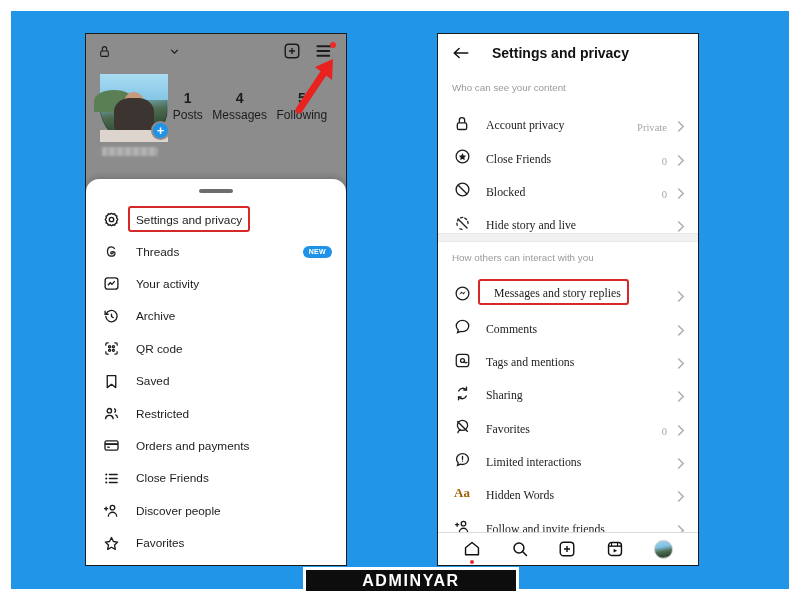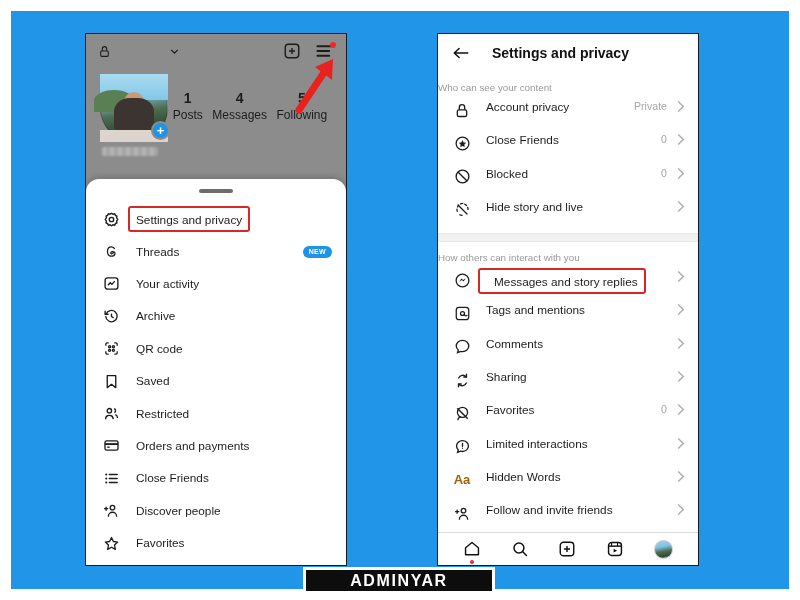--- a/index.html
+++ b/index.html
@@ -201,35 +201,36 @@
     font-weight: 700;
     color: #111;
     margin-left: 22px;
   }
 
   .rp-body { flex: 1; overflow: hidden; background: #fff; }
 
   .section-head {
     font-size: 9.8px;
     color: #9a9a9a;
-    padding: 10px 14px 7px 0;
+    padding: 10px 14px 7px 14px;
   }
   .section-divider {
     height: 9px;
     background: #f1f1f1;
     border-top: 1px solid #e8e8e8;
     border-bottom: 1px solid #e8e8e8;
   }
 
   .srow {
     display: flex;
-    align-items: flex-start;
+    align-items: flex-end;
     height: 33.3px;
     padding: 0 12px 0 14px;
     position: relative;
+    font-family: Liberation Serif, serif;
   }
   .srow .s-icon {
     width: 20px; height: 20px;
     display: flex; align-items: center; justify-content: center;
     flex: none;
   }
   .srow .s-label {
     margin-left: 14px;
     font-size: 11.8px;
     color: #1c1c1c;
@@ -272,21 +273,21 @@
     position: absolute;
     left: 287px; top: 54px;
     width: 56px; height: 62px;
     pointer-events: none;
   }
 
   
   #watermark {
     position: absolute;
     left: 303px; top: 567px;
-    width: 192px; height: 27px;
+    width: 216px; height: 27px;
     background: #0d0d0d;
     border: 3px solid #ffffff;
     display: flex; align-items: center; justify-content: center;
   }
   #watermark span {
     color: #ffffff;
     font-size: 16px;
     font-weight: 700;
     letter-spacing: 1.6px;
   }
@@ -603,42 +604,42 @@
         <span class="s-spacer"></span>
         <span class="s-chev">
           <svg width="11" height="13" viewBox="0 0 12 14" fill="none" stroke="#b0b0b0" stroke-width="1.7">
               <path d="M3.5 1.5L9 7l-5.5 5.5"></path>
             </svg>
         </span>
       </div>
 
       <div class="srow">
         <span class="s-icon">
+          <svg width="17" height="17" viewBox="0 0 24 24" fill="none" stroke="#1c1c1c" stroke-width="1.9">
+            <path d="M12 3.4c4.9 0 8.8 3.5 8.8 7.9s-3.9 7.9-8.8 7.9a10 10 0 0 1-2.6-.3l-4.4 1.7 1-3.7a7.6 7.6 0 0 1-2.8-5.6c0-4.4 3.9-7.9 8.8-7.9z"></path>
+          </svg>
+        </span>
+        <span class="s-label">Comments</span>
+        <span class="s-spacer"></span>
+        <span class="s-chev">
+          <svg width="11" height="13" viewBox="0 0 12 14" fill="none" stroke="#b0b0b0" stroke-width="1.7">
+              <path d="M3.5 1.5L9 7l-5.5 5.5"></path>
+            </svg>
+        </span>
+      </div>
+
+      <div class="srow">
+        <span class="s-icon">
           <svg width="17" height="17" viewBox="0 0 24 24" fill="none" stroke="#1c1c1c" stroke-width="1.8">
             <rect x="3.2" y="3.2" width="17.6" height="17.6" rx="4"></rect>
             <circle cx="12" cy="12" r="2.8"></circle>
             <path d="M14.8 12v1.6a2 2 0 0 0 3.9.3"></path>
           </svg>
         </span>
         <span class="s-label">Tags and mentions</span>
-        <span class="s-spacer"></span>
-        <span class="s-chev">
-          <svg width="11" height="13" viewBox="0 0 12 14" fill="none" stroke="#b0b0b0" stroke-width="1.7">
-              <path d="M3.5 1.5L9 7l-5.5 5.5"></path>
-            </svg>
-        </span>
-      </div>
-
-      <div class="srow">
-        <span class="s-icon">
-          <svg width="17" height="17" viewBox="0 0 24 24" fill="none" stroke="#1c1c1c" stroke-width="1.9">
-            <path d="M12 3.4c4.9 0 8.8 3.5 8.8 7.9s-3.9 7.9-8.8 7.9a10 10 0 0 1-2.6-.3l-4.4 1.7 1-3.7a7.6 7.6 0 0 1-2.8-5.6c0-4.4 3.9-7.9 8.8-7.9z"></path>
-          </svg>
-        </span>
-        <span class="s-label">Comments</span>
         <span class="s-spacer"></span>
         <span class="s-chev">
           <svg width="11" height="13" viewBox="0 0 12 14" fill="none" stroke="#b0b0b0" stroke-width="1.7">
               <path d="M3.5 1.5L9 7l-5.5 5.5"></path>
             </svg>
         </span>
       </div>
 
       <div class="srow">
         <span class="s-icon">

